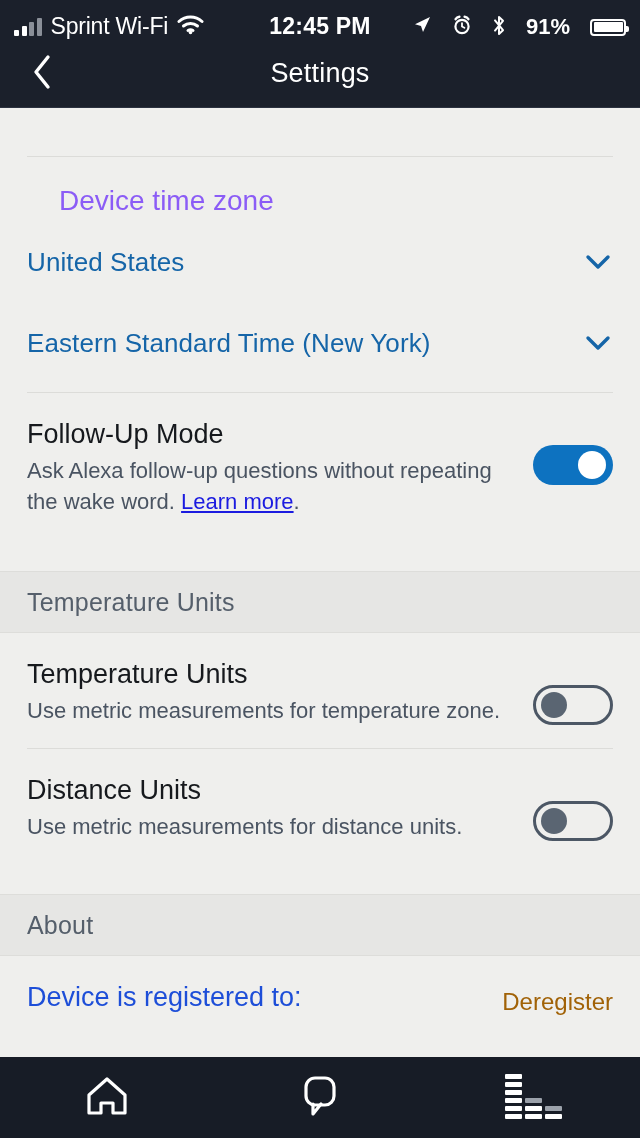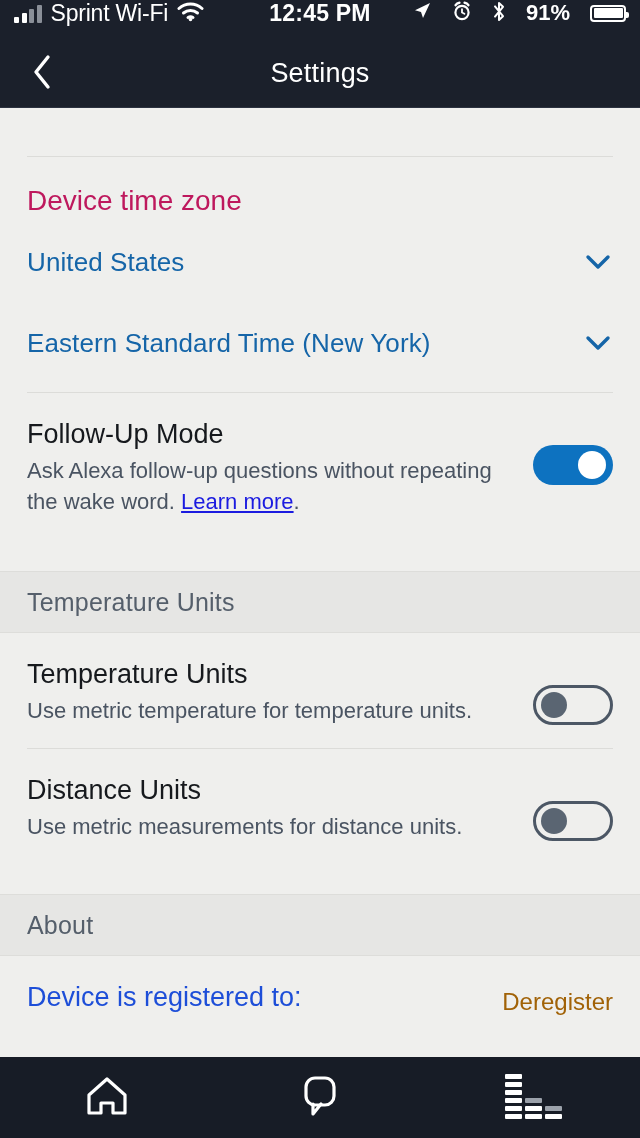--- a/index.html
+++ b/index.html
@@ -21,21 +21,21 @@
 
   
   .statusbar {
     position: absolute;
     top: 0; left: 0;
     width: 640px;
     height: 40px;
     background: #1B202B;
     color: #FFFFFF;
     display: flex;
-    align-items: flex-start;
+    align-items: flex-end;
     box-sizing: border-box;
     padding: 0 14px 0 14px;
   }
   .sb-left, .sb-right {
     display: flex;
     align-items: center;
     flex: 1 1 0;
     gap: 9px;
   }
   .sb-right { justify-content: flex-end; gap: 20px; }
@@ -132,22 +132,23 @@
   .divider {
     height: 1px;
     background: #DCDCD9;
     margin: 0 27px;
   }
 
   .block { padding: 0 27px; box-sizing: border-box; }
 
   .section-title {
     font-size: 28px;
-    color: #be185d;
+    color: #8b5cf6;
     padding-top: 28px;
+    margin-left: 32px;
   }
 
   .dd-row {
     display: flex;
     align-items: center;
     justify-content: space-between;
     height: 62px;
     cursor: pointer;
   }
   .dd-row.first { margin-top: 14px; }
@@ -399,21 +400,21 @@
 
     <div style="height:32px"></div>
 
     <div class="band">
       <span class="band-label">Temperature Units</span>
     </div>
 
     <div class="setting">
       <div class="setting-text">
         <div class="setting-title">Temperature Units</div>
-        <div class="setting-desc">Use metric temperature for temperature units.</div>
+        <div class="setting-desc">Use metric measurements for temperature zone.</div>
       </div>
       <div class="setting-ctrl">
         <div class="toggle off">
             <span class="knob"></span>
           </div>
       </div>
     </div>
 
     <div class="divider"></div>
 

